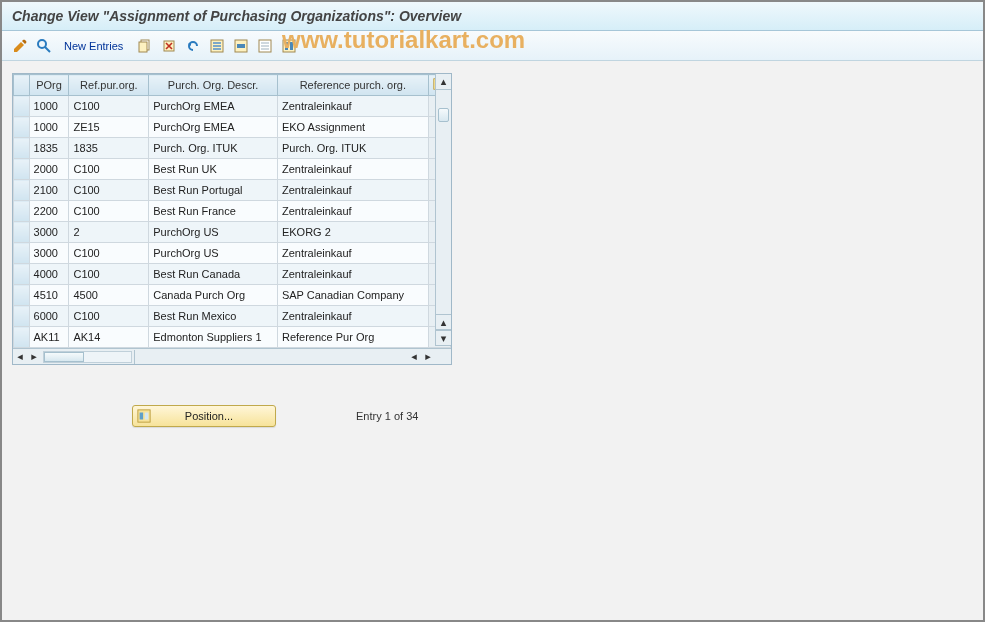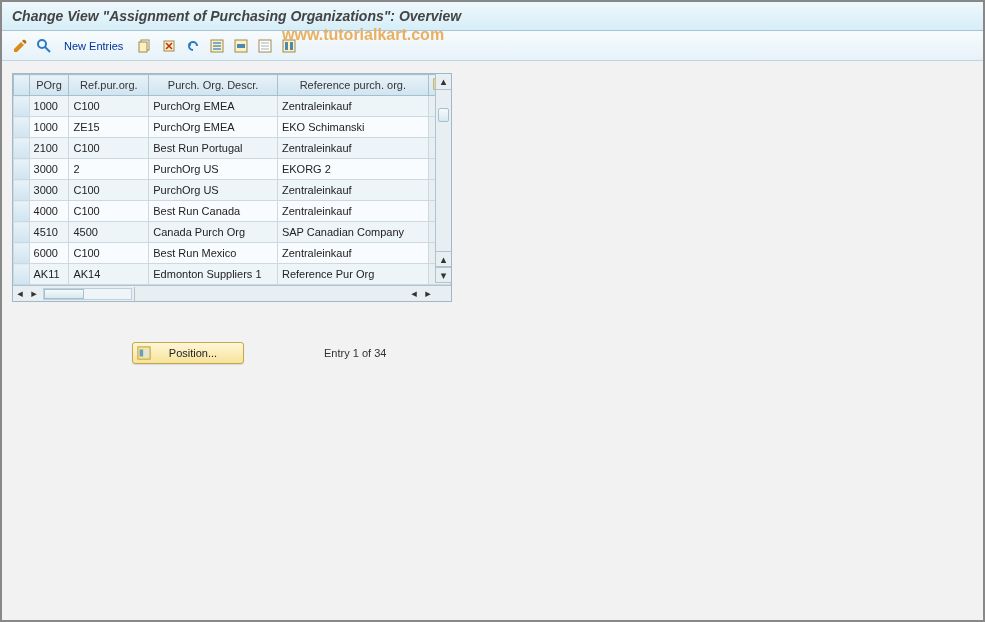--- a/index.html
+++ b/index.html
@@ -168,21 +168,21 @@
     .footer-area {
       margin-top: 40px;
       display: flex;
       align-items: center;
       gap: 80px;
       padding-left: 130px;
     }
     .position-btn {
       display: inline-flex;
       align-items: center;
-      width: 112px;
+      width: 144px;
       height: 22px;
       background: linear-gradient(to bottom, #fff6d8 0%, #f7e39a 100%);
       border: 1px solid #c0a94c;
       border-radius: 3px;
       box-shadow: 0 1px 1px rgba(0,0,0,.1);
       cursor: pointer;
       padding: 0 4px;
       gap: 6px;
     }
     .position-btn .lbl {
@@ -191,21 +191,21 @@
       color: #222;
       padding-right: 10px;
     }
     .entry-text {
       color: #333;
     }
     .watermark-area {
       position: absolute;
       top: 24px;
       left: 280px;
-      font-size: 16px;
+      font-size: 24px;
       color: #e8b060;
       font-weight: bold;
       pointer-events: none;
     }
     .iconbox { display:inline-block; width:14px; height:14px; }
   </style>
 </head>
 <body>
 
 <div class="title-bar">
@@ -311,28 +311,52 @@
           <td class="data">C100</td>
           <td class="data">PurchOrg EMEA</td>
           <td class="data">Zentraleinkauf</td>
           <td class="data" style="background: rgb(232, 239, 243);"></td>
         </tr>
         <tr>
           <td class="rowsel"></td>
           <td class="data">1000</td>
           <td class="data">ZE15</td>
           <td class="data">PurchOrg EMEA</td>
-          <td class="data">EKO Schimanski</td>
+          <td class="data">EKO Assignment</td>
+          <td class="data" style="background: rgb(232, 239, 243);"></td>
+        </tr>
+        <tr>
+          <td class="rowsel"></td>
+          <td class="data">1835</td>
+          <td class="data">1835</td>
+          <td class="data">Purch. Org. ITUK</td>
+          <td class="data">Purch. Org. ITUK</td>
+          <td class="data" style="background: rgb(232, 239, 243);"></td>
+        </tr>
+        <tr>
+          <td class="rowsel"></td>
+          <td class="data">2000</td>
+          <td class="data">C100</td>
+          <td class="data">Best Run UK</td>
+          <td class="data">Zentraleinkauf</td>
           <td class="data" style="background: rgb(232, 239, 243);"></td>
         </tr>
         <tr>
           <td class="rowsel"></td>
           <td class="data">2100</td>
           <td class="data">C100</td>
           <td class="data">Best Run Portugal</td>
+          <td class="data">Zentraleinkauf</td>
+          <td class="data" style="background: rgb(232, 239, 243);"></td>
+        </tr>
+        <tr>
+          <td class="rowsel"></td>
+          <td class="data">2200</td>
+          <td class="data">C100</td>
+          <td class="data">Best Run France</td>
           <td class="data">Zentraleinkauf</td>
           <td class="data" style="background: rgb(232, 239, 243);"></td>
         </tr>
         <tr>
           <td class="rowsel"></td>
           <td class="data">3000</td>
           <td class="data">2</td>
           <td class="data">PurchOrg US</td>
           <td class="data">EKORG 2</td>
           <td class="data" style="background: rgb(232, 239, 243);"></td>

